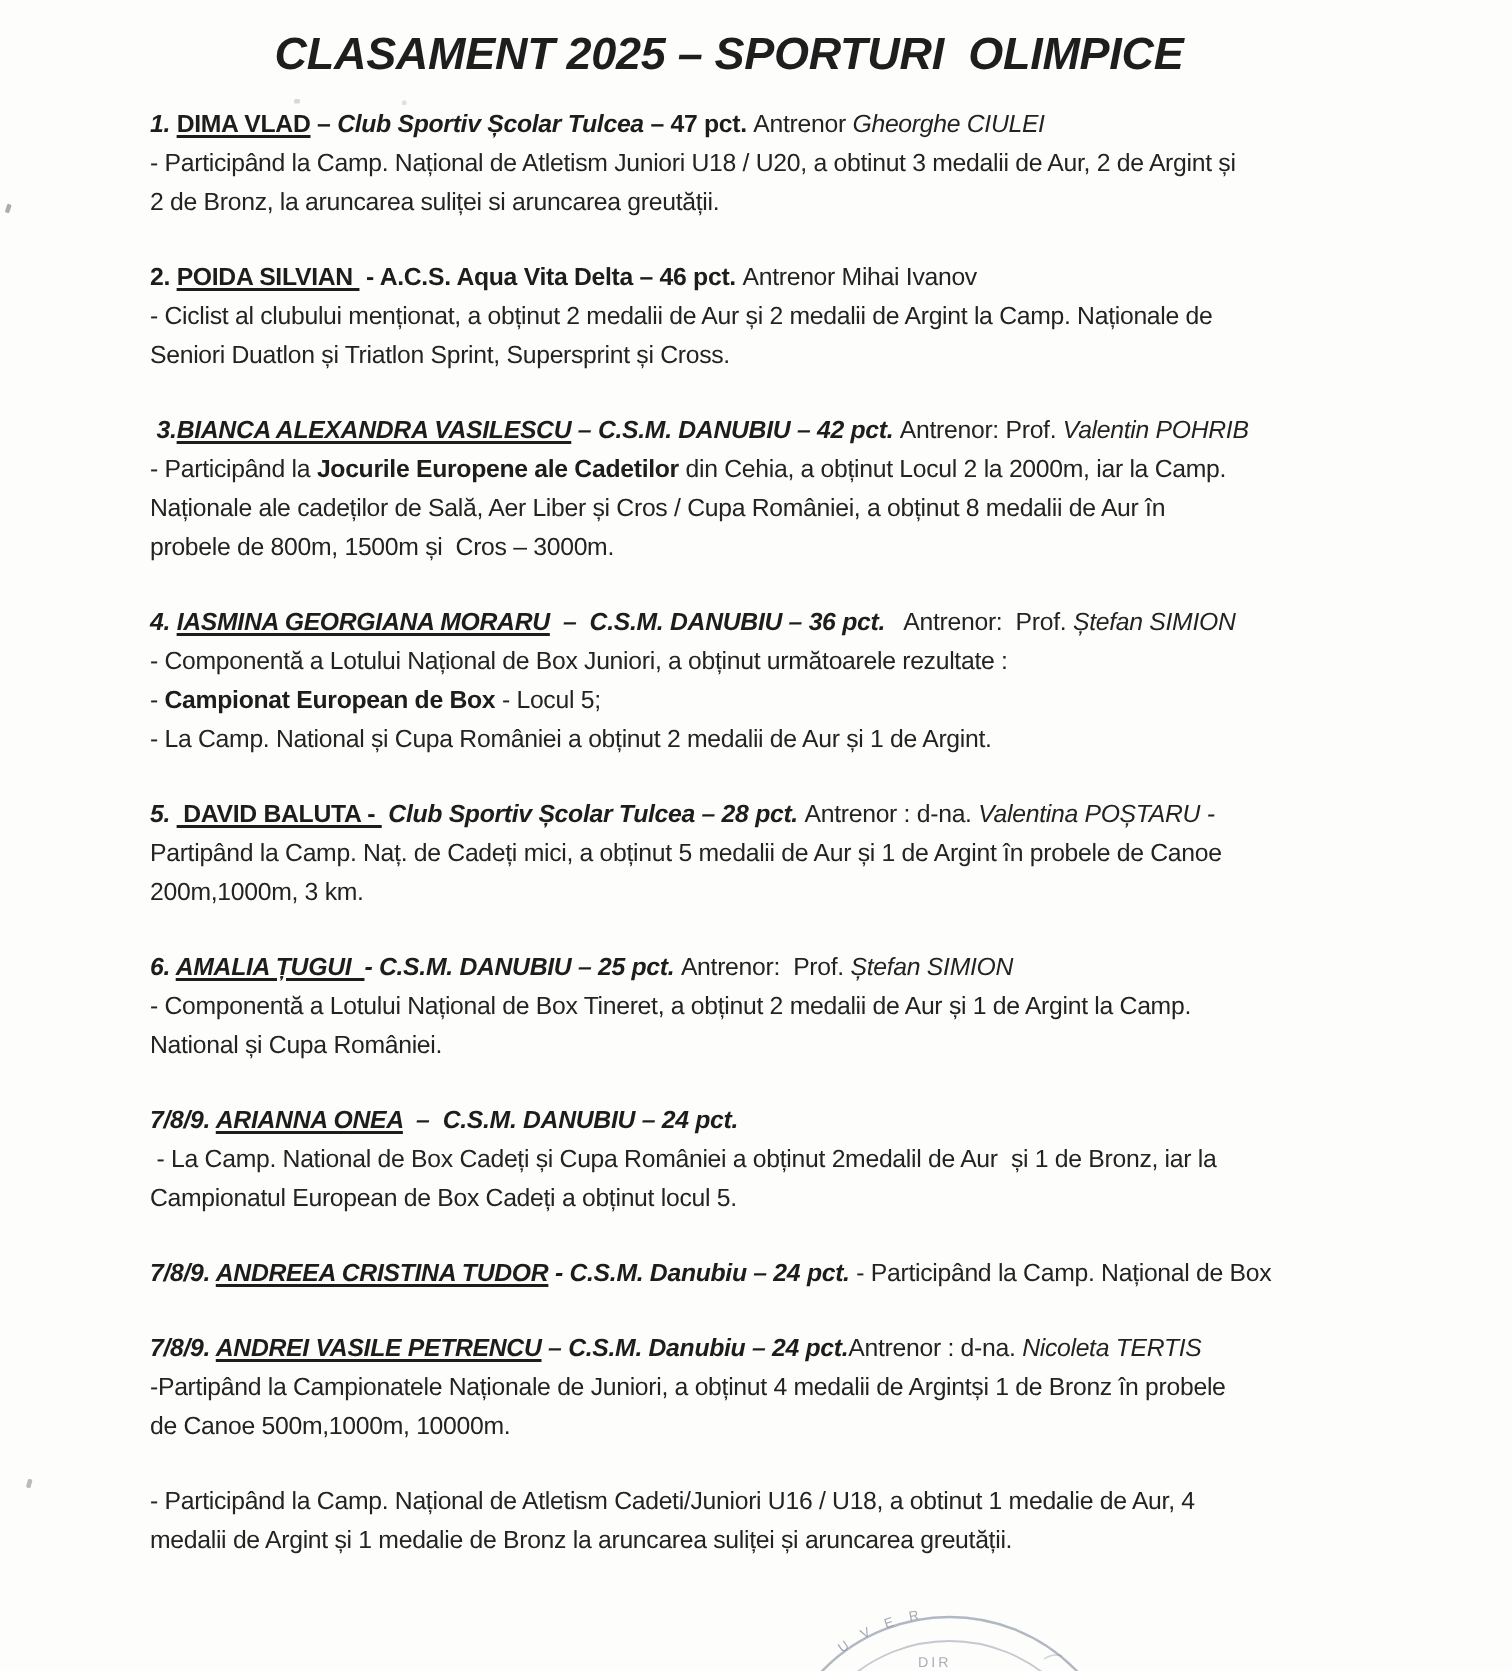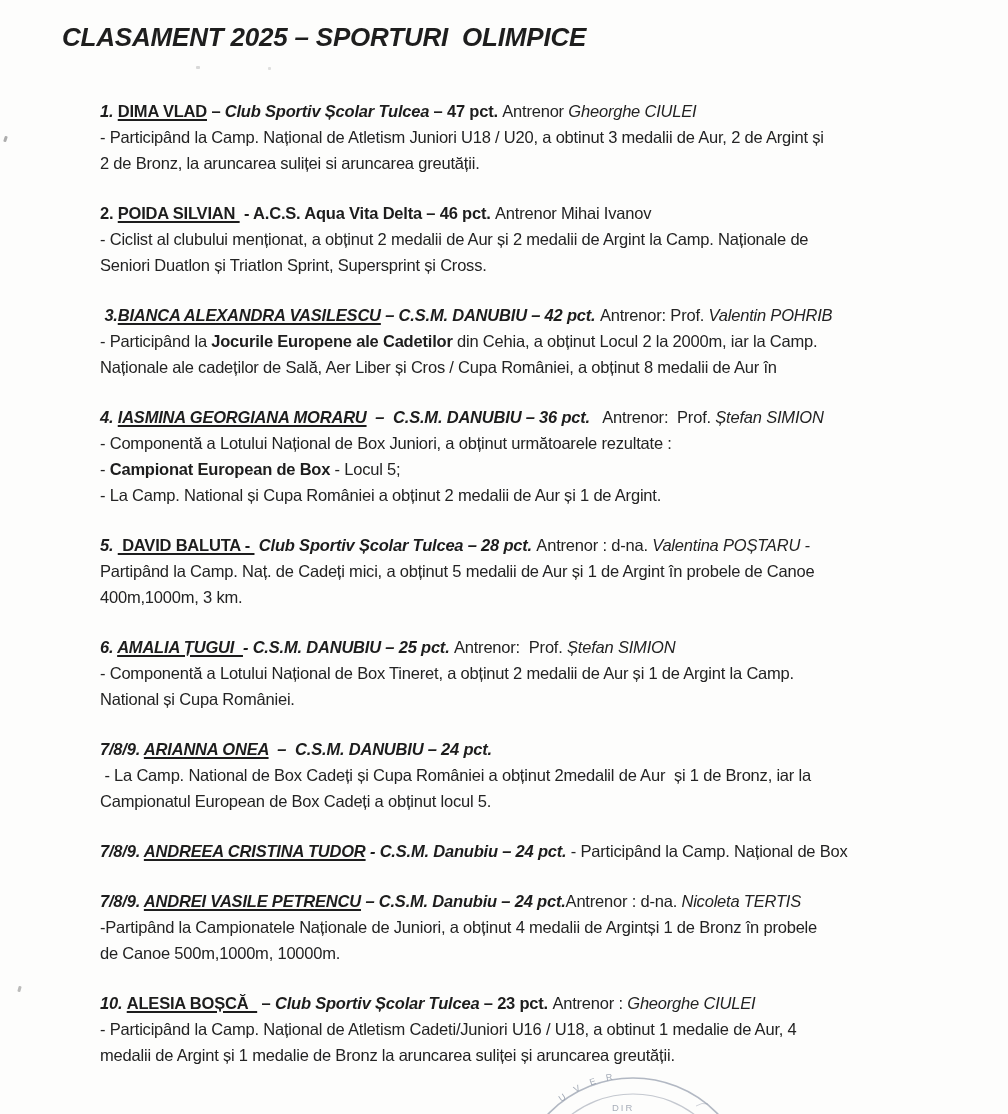--- a/index.html
+++ b/index.html
@@ -11,29 +11,30 @@
     position:relative;
     overflow:hidden;
     letter-spacing:-0.2px;
   }
   .page{
     position:absolute;inset:0;
     padding:22px 60px 0 100px;
     box-sizing:border-box;
   }
   .title{
+    text-align:center;
     font-weight:700;
     font-style:italic;
-    font-size:26px;
+    font-size:30px;
     line-height:30px;
     transform:translateX(-38px);
     color:#1e1e1e;
     white-space:pre;
   }
-  .entries{margin-top:46px;}
+  .entries{margin-top:18px;}
   .entry{margin:0 0 24px 0;}
   .line{
     display:block;
     white-space:pre;
     font-size:16.5px;
     line-height:26px;
   }
   .b{font-weight:700;color:#1d1d1d;}
   .i{font-style:italic;}
   .u{text-decoration:underline;text-underline-offset:2px;text-decoration-thickness:1.5px;}
@@ -61,52 +62,52 @@
       </div>
       <div class="entry">
         <span class="line"><span class="b">2. </span><span class="b u">POIDA SILVIAN </span><span class="b"> - A.C.S. Aqua Vita Delta – 46 pct. </span><span>Antrenor Mihai Ivanov</span></span>
         <span class="line"><span>- Ciclist al clubului menționat, a obținut 2 medalii de Aur și 2 medalii de Argint la Camp. Naționale de</span></span>
         <span class="line"><span>Seniori Duatlon și Triatlon Sprint, Supersprint și Cross.</span></span>
       </div>
       <div class="entry">
         <span class="line"><span class="b i"> 3.</span><span class="b i u">BIANCA ALEXANDRA VASILESCU</span><span class="b i"> – C.S.M. DANUBIU – 42 pct. </span><span>Antrenor: Prof. </span><span class="i">Valentin POHRIB</span></span>
         <span class="line"><span>- Participând la </span><span class="b">Jocurile Europene ale Cadetilor</span><span> din Cehia, a obținut Locul 2 la 2000m, iar la Camp.</span></span>
         <span class="line"><span>Naționale ale cadeților de Sală, Aer Liber și Cros / Cupa României, a obținut 8 medalii de Aur în</span></span>
+        <span class="line"><span>probele de 800m, 1500m și  Cros – 3000m.</span></span>
       </div>
       <div class="entry">
         <span class="line"><span class="b i">4. </span><span class="b i u">IASMINA GEORGIANA MORARU</span><span class="b i">  –  C.S.M. DANUBIU – 36 pct.</span><span>   Antrenor:  Prof. </span><span class="i">Ștefan SIMION</span></span>
         <span class="line"><span>- Componentă a Lotului Național de Box Juniori, a obținut următoarele rezultate :</span></span>
         <span class="line"><span>- </span><span class="b">Campionat European de Box</span><span> - Locul 5;</span></span>
         <span class="line"><span>- La Camp. National și Cupa României a obținut 2 medalii de Aur și 1 de Argint.</span></span>
       </div>
       <div class="entry">
         <span class="line"><span class="b i">5. </span><span class="b u"> DAVID BALUTA - </span><span class="b i"> Club Sportiv Școlar Tulcea – 28 pct. </span><span>Antrenor : d-na. </span><span class="i">Valentina POȘTARU -</span></span>
         <span class="line"><span>Partipând la Camp. Naț. de Cadeți mici, a obținut 5 medalii de Aur și 1 de Argint în probele de Canoe</span></span>
-        <span class="line"><span>400m,1000m, 3 km.</span></span>
+        <span class="line"><span>200m,1000m, 3 km.</span></span>
       </div>
       <div class="entry">
         <span class="line"><span class="b i">6. </span><span class="b i u">AMALIA ȚUGUI  </span><span class="b i">- C.S.M. DANUBIU – 25 pct. </span><span>Antrenor:  Prof. </span><span class="i">Ștefan SIMION</span></span>
         <span class="line"><span>- Componentă a Lotului Național de Box Tineret, a obținut 2 medalii de Aur și 1 de Argint la Camp.</span></span>
         <span class="line"><span>National și Cupa României.</span></span>
       </div>
       <div class="entry">
         <span class="line"><span class="b i">7/8/9. </span><span class="b i u">ARIANNA ONEA</span><span class="b i">  –  C.S.M. DANUBIU – 24 pct.</span></span>
         <span class="line"><span> - La Camp. National de Box Cadeți și Cupa României a obținut 2medalil de Aur  și 1 de Bronz, iar la</span></span>
         <span class="line"><span>Campionatul European de Box Cadeți a obținut locul 5.</span></span>
       </div>
       <div class="entry">
         <span class="line"><span class="b i">7/8/9. </span><span class="b i u">ANDREEA CRISTINA TUDOR</span><span class="b i"> - C.S.M. Danubiu – 24 pct. </span><span>- Participând la Camp. Național de Box</span></span>
       </div>
       <div class="entry">
         <span class="line"><span class="b i">7/8/9. </span><span class="b i u">ANDREI VASILE PETRENCU</span><span class="b i"> – C.S.M. Danubiu – 24 pct.</span><span>Antrenor : d-na. </span><span class="i">Nicoleta TERTIS</span></span>
         <span class="line"><span>-Partipând la Campionatele Naționale de Juniori, a obținut 4 medalii de Argintși 1 de Bronz în probele</span></span>
         <span class="line"><span>de Canoe 500m,1000m, 10000m.</span></span>
       </div>
       <div class="entry">
-        <span class="line"><span class="b i">10. </span><span class="b u">ALESIA BOȘCĂ  </span><span class="b"> – </span><span class="b i">Club Sportiv Școlar Tulcea</span><span class="b"> – 23 pct. </span><span>Antrenor : </span><span class="i">Gheorghe CIULEI</span></span>
         <span class="line"><span>- Participând la Camp. Național de Atletism Cadeti/Juniori U16 / U18, a obtinut 1 medalie de Aur, 4</span></span>
         <span class="line"><span>medalii de Argint și 1 medalie de Bronz la aruncarea suliței și aruncarea greutății.</span></span>
       </div>
     </div>
 </div>
 
 <span class="speck speck-1"></span>
 <span class="speck speck-2"></span>
 <span class="speck speck-3"></span>
 <span class="speck speck-4"></span>

